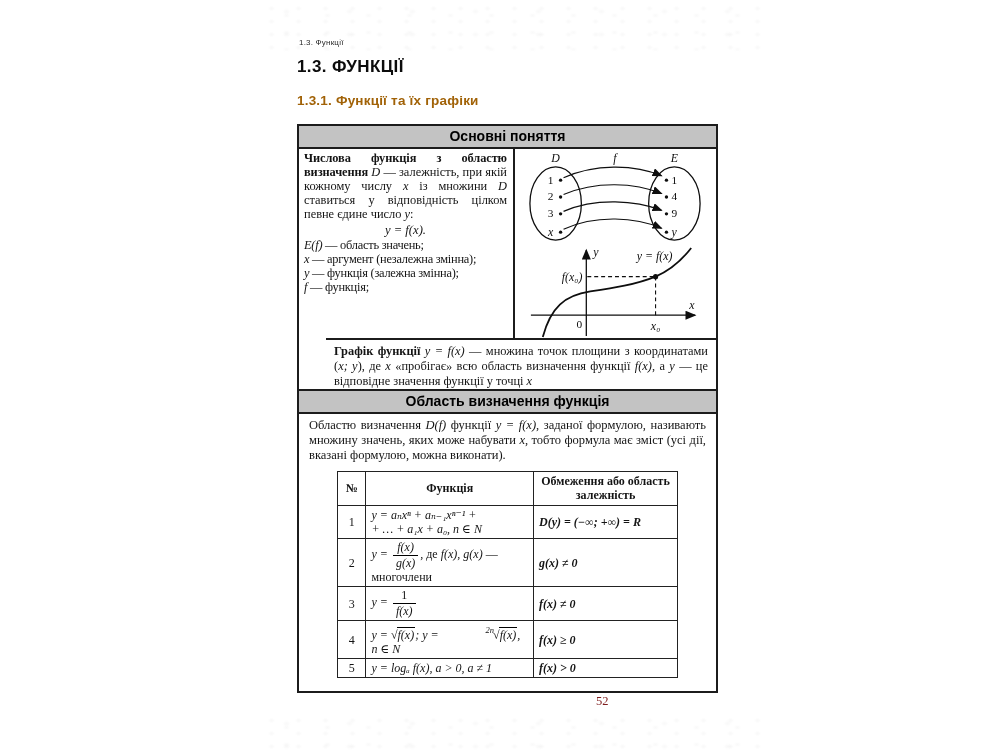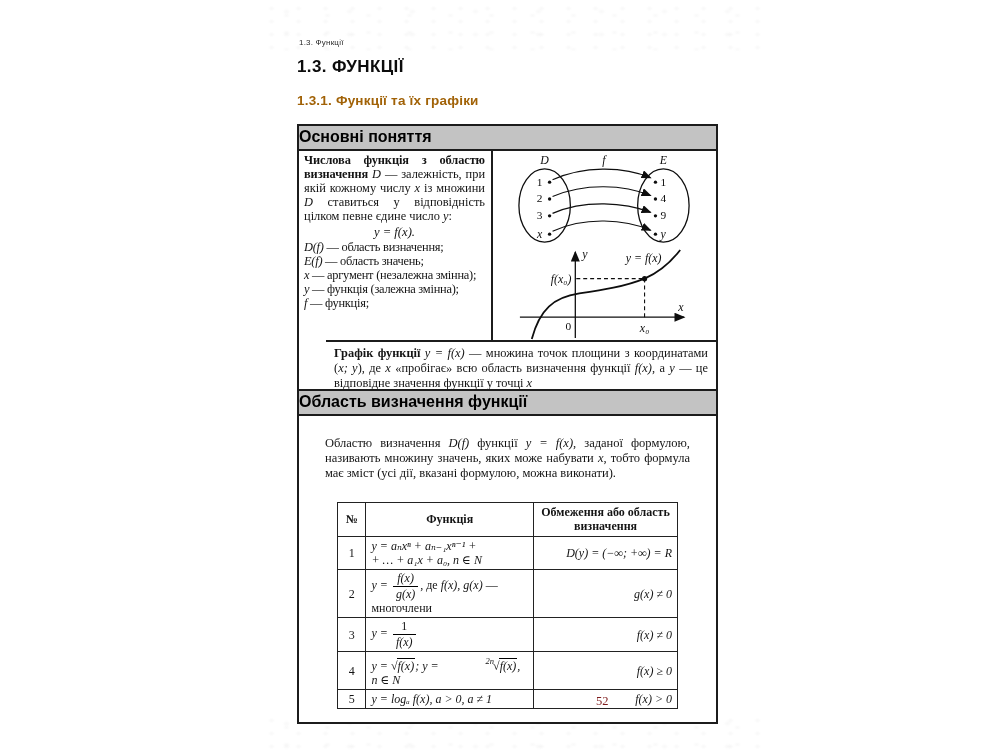--- a/index.html
+++ b/index.html
@@ -25,48 +25,48 @@
     font-family:"Liberation Sans",sans-serif;font-size:8px;color:#2b2b2b;letter-spacing:.2px;}
   .title{position:absolute;top:57px;left:0;margin:0;
     font-family:"Liberation Sans",sans-serif;font-weight:bold;font-size:17px;letter-spacing:.4px;color:#0c0c0c;}
   .subtitle{position:absolute;top:93px;left:0;margin:0;
     font-family:"Liberation Sans",sans-serif;font-weight:bold;font-size:13.5px;letter-spacing:.2px;color:#a16207;}
 
   .box{position:absolute;left:0;width:417px;border:2px solid #1c1c1c;background:#fff;}
   .box1{top:124px;}
   .box2{top:389px;}
   .box-header{background:#c3c3c3;border-bottom:2px solid #1c1c1c;
-    font-family:"Liberation Sans",sans-serif;font-weight:bold;font-size:16px;
-    text-align:left;padding:2px 0 3px 0;color:#000;}
+    font-family:"Liberation Sans",sans-serif;font-weight:bold;font-size:14px;
+    text-align:center;padding:2px 0 3px 0;color:#000;}
 
   .box1-body{display:flex;height:189px;overflow:hidden;}
-  .col-left{width:192px;box-sizing:border-box;padding:3px 6px 0 5px;
+  .col-left{width:214px;box-sizing:border-box;padding:3px 6px 0 5px;
     font-size:12.4px;line-height:13.9px;}
   .col-right{flex:1;border-left:2px solid #1c1c1c;box-sizing:border-box;
     display:flex;flex-direction:column;align-items:center;padding-top:2px;}
   .def{margin:0;text-align:justify;}
   .def b{letter-spacing:-.1px;}
   .m{font-style:italic;}
   .formula{text-align:center;margin:2px 0 2px 0;font-size:12.6px;}
   .def-items{margin-top:1px;}
   .def-item{letter-spacing:-.25px;}
 
   .box-note{border-top:2px solid #1c1c1c;padding:4px 8px 5px 8px;
     font-size:12.4px;line-height:15.2px;text-align:justify;margin-left:27px;}
 
-  .intro{margin:16px;padding:4px 10px 5px 10px;font-size:12.5px;line-height:15px;text-align:justify;}
+  .intro{margin:0;padding:4px 10px 5px 10px;font-size:12.5px;line-height:15px;text-align:justify;}
 
   table.domain{border-collapse:collapse;margin:3px auto 13px auto;width:341px;
     font-size:12px;line-height:14px;}
   table.domain th,table.domain td{border:1.4px solid #222;padding:2px 5px;vertical-align:middle;}
   table.domain th{font-weight:bold;text-align:center;font-size:12px;line-height:13.5px;padding:3px 4px;}
   th.col-restr{white-space:pre-line;}
   td.cell-no{text-align:center;width:18px;}
   td.cell-func{width:162px;padding:3px 7px;}
-  td.cell-restr{text-align:right;width:138px;}
+  td.cell-restr{text-align:left;width:138px;font-weight:bold;}
 
   .frac{display:inline-block;vertical-align:middle;text-align:center;margin:0 2px;line-height:13px;}
   .frac .num{display:block;padding:0 3px 1px 3px;border-bottom:1.2px solid #000;}
   .frac .den{display:block;padding:1px 3px 0 3px;}
   .ovl{border-top:1.2px solid #000;padding:0 1px;}
   .rad{font-style:normal;letter-spacing:-1px;}
   .root-idx{font-size:8.5px;vertical-align:6px;font-style:italic;margin-right:-1px;margin-left:44px;}
 
   .page-number{position:absolute;top:694px;left:299px;font-size:12.5px;color:#7f1d1d;}
 
@@ -86,21 +86,20 @@
   <h1 class="title">1.3. ФУНКЦІЇ</h1>
   <h2 class="subtitle">1.3.1. Функції та їх графіки</h2>
 
   <div class="box box1">
     <div class="box-header">Основні поняття</div>
     <div class="box1-body">
       <div class="col-left">
         <p class="def"><b>Числова функція з областю визначення</b><i class="m"> D</i><span> — залежність, при якій кожному числу </span><i class="m">x</i><span> із множини </span><i class="m">D</i><span> ставиться у відповідність цілком певне єдине число </span><i class="m">y</i><span>:</span></p>
         <div class="formula m">y = f(x).</div>
         <div class="def-items">
-          <div class="def-item"><i class="m">D(f)</i><span> — область визначення;</span></div>
           <div class="def-item"><i class="m">E(f)</i><span> — область значень;</span></div>
           <div class="def-item"><i class="m">x</i><span> — аргумент (незалежна змінна);</span></div>
           <div class="def-item"><i class="m">y</i><span> — функція (залежна змінна);</span></div>
           <div class="def-item"><i class="m">f</i><span> — функція;</span></div>
         </div>
       </div>
       <div class="col-right">
 
         <svg width="183" height="92" viewBox="0 0 183 92">
           <defs>
@@ -156,30 +155,30 @@
           <text x="132" y="89" text-anchor="middle" class="svg-lbl">x₀</text>
           <text x="58" y="39" text-anchor="end" class="svg-lbl">f(x₀)</text>
           <text x="113" y="18" class="svg-lbl">y = f(x)</text>
         </svg>
       </div>
     </div>
     <div class="box-note"><b>Графік функції</b><i class="m"> y = f(x)</i><span> — множина точок площини з координатами (</span><i class="m">x; y</i><span>), де </span><i class="m">x</i><span> «пробігає» всю область визначення функції </span><i class="m">f(x)</i><span>, а </span><i class="m">y</i><span> — це відповідне значення функції у точці </span><i class="m">x</i></div>
   </div>
 
   <div class="box box2">
-    <div class="box-header">Область визначення функції</div>
+    <div class="box-header">Область визначення функція</div>
     <p class="intro"><span>Областю визначення </span><i class="m">D(f)</i><span> функції </span><i class="m">y = f(x)</i><span>, заданої формулою, називають множину значень, яких може набувати </span><i class="m">x</i><span>, тобто формула має зміст (усі дії, вказані формулою, можна виконати).</span></p>
 
     <table class="domain">
       <thead>
         <tr>
           <th>№</th>
           <th>Функція</th>
           <th class="col-restr">Обмеження або область
-визначення</th>
+залежність</th>
         </tr>
       </thead>
       <tbody>
         <tr>
           <td class="cell-no">1</td>
           <td class="cell-func">
             <div class="m">y = aₙxⁿ + aₙ₋₁xⁿ⁻¹ +</div>
             <div class="m">+ … + a₁x + a₀, n ∈ N</div>
           </td>
           <td class="cell-restr m">D(y) = (−∞; +∞) = R</td>

